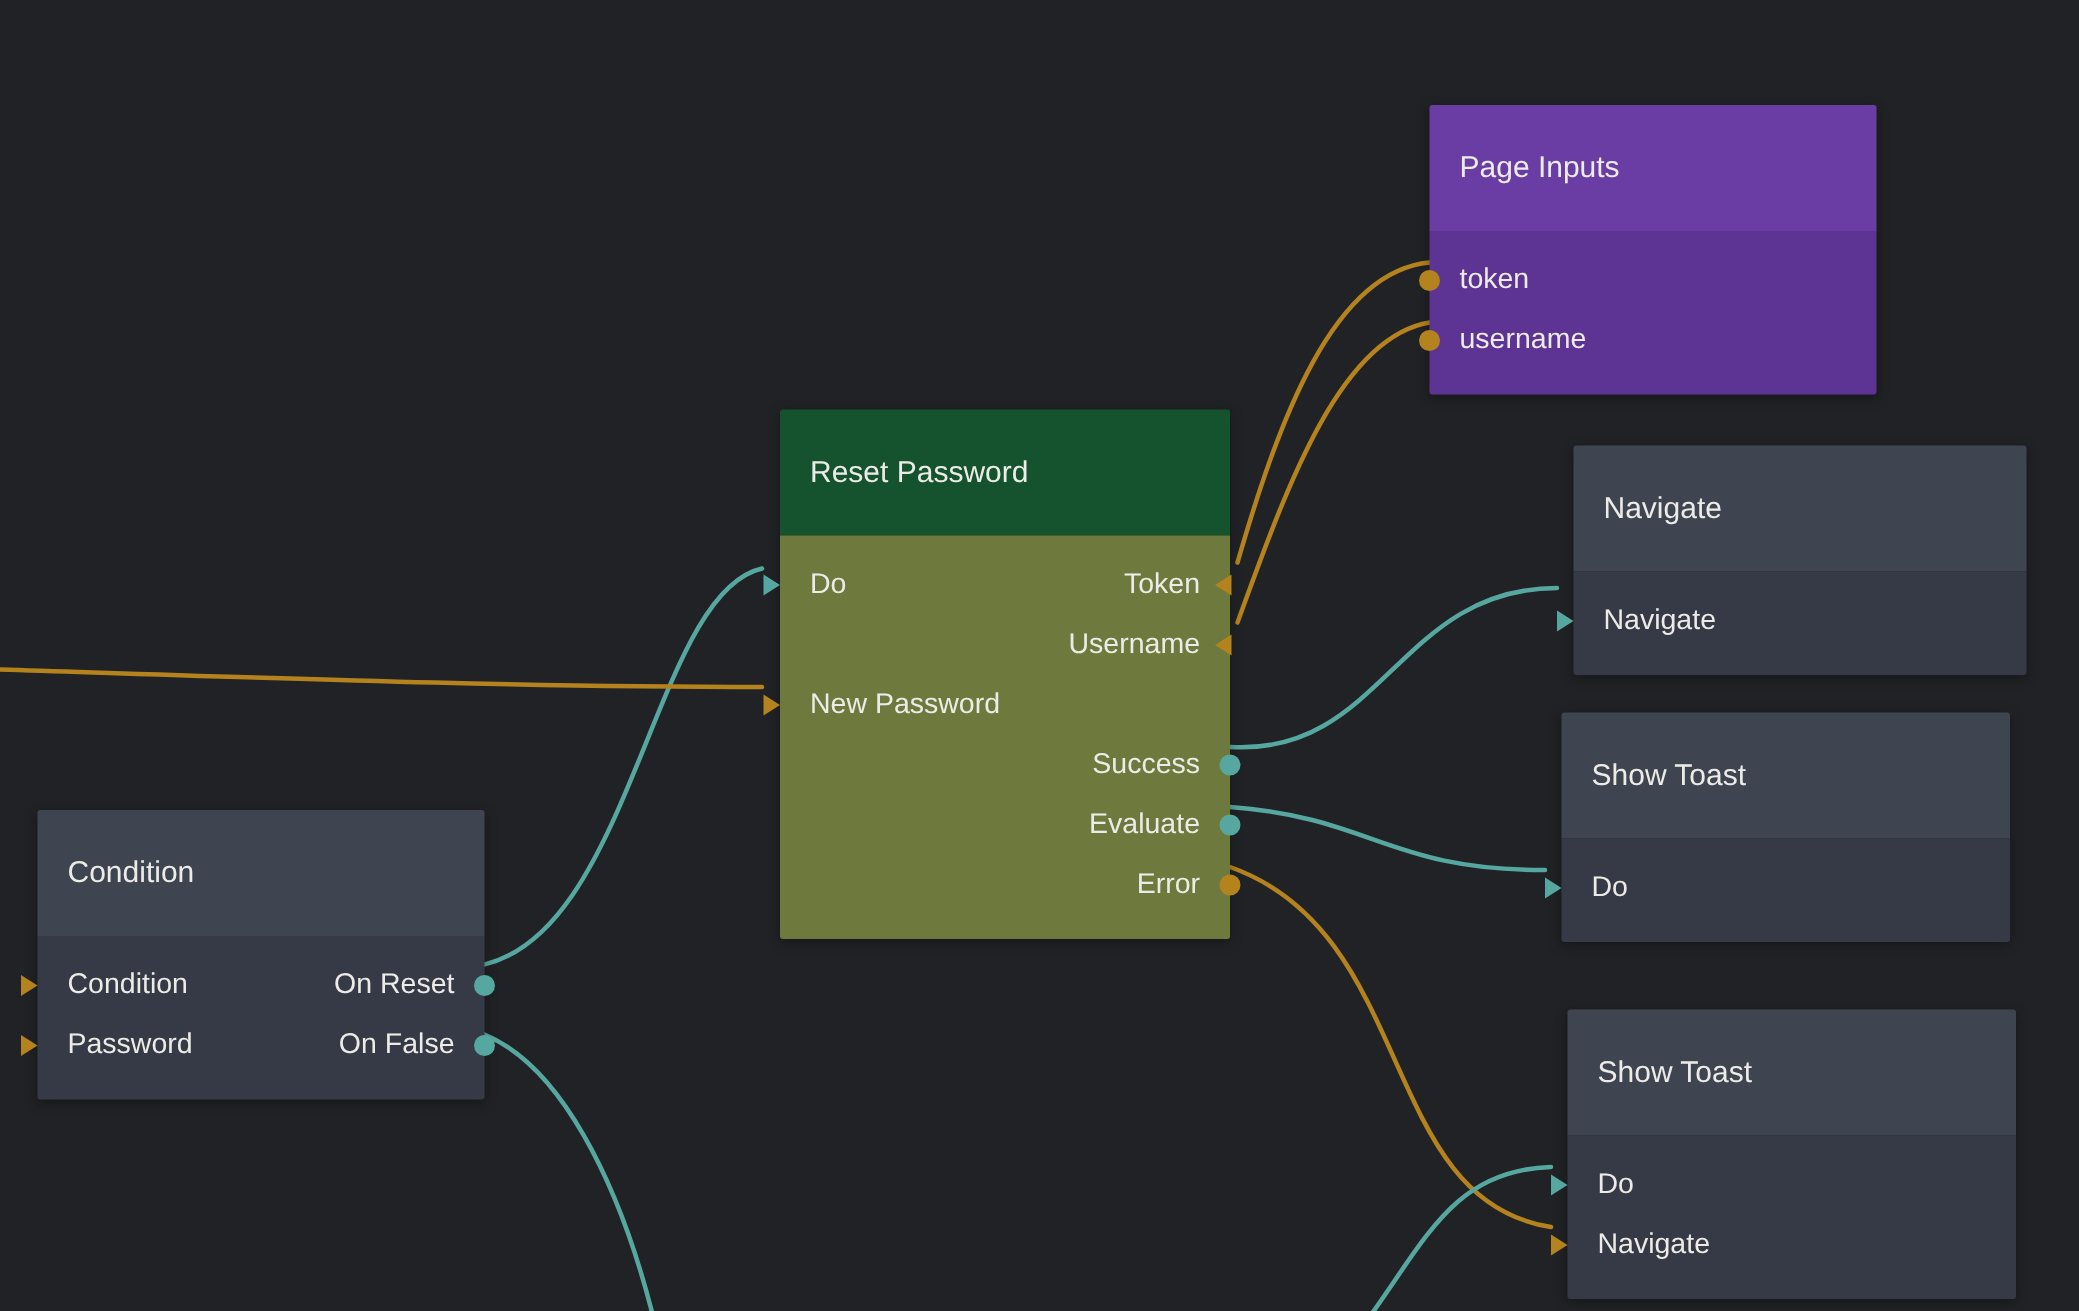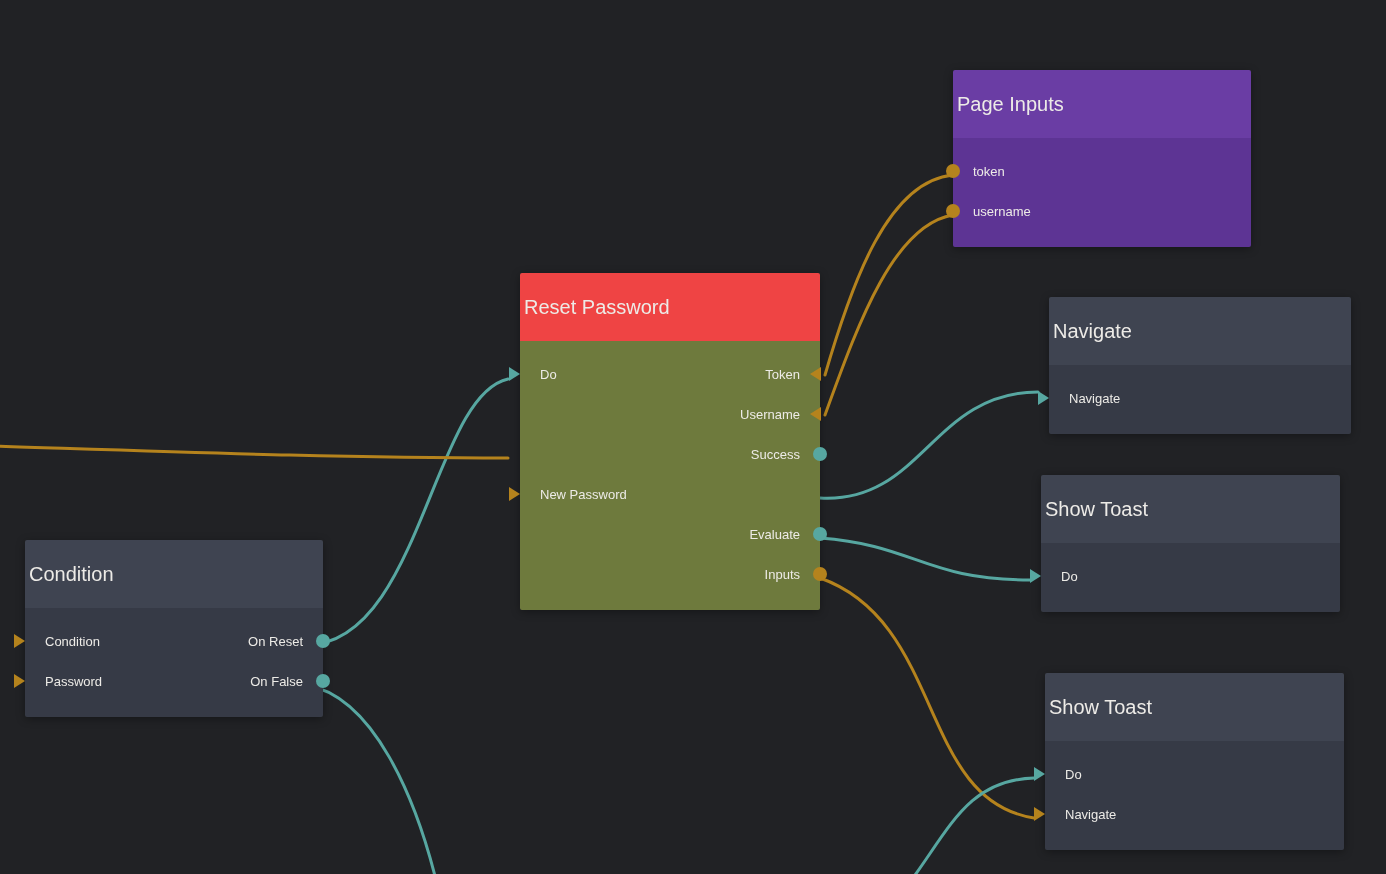--- a/index.html
+++ b/index.html
@@ -10,34 +10,34 @@
     font-family:"Liberation Sans", sans-serif;
     color:#edebe7;
   }
   .edges { position:absolute; left:0; top:0; width:1386px; height:874px; }
   .edges path { fill:none; stroke-width:3; stroke-linecap:round; }
   .edges path.teal   { stroke:#57a7a1; }
   .edges path.orange { stroke:#b5831d; }
 
   .node { position:absolute; border-radius:2px; box-shadow:0 2px 8px rgba(0,0,0,0.35); }
   .node-header {
-    height:68px; display:flex; align-items:center;
-    padding:0 4px; font-size:20px; border-radius:2px 2px 0 0;
+    height:84px; display:flex; align-items:center;
+    padding:0 20px; font-size:20px; border-radius:2px 2px 0 0;
   }
   .node-body { padding:13px 0 16px; border-radius:0 0 2px 2px; }
   .row {
     position:relative; height:40px; display:flex; align-items:center;
-    padding:0 20px; font-size:13px;
+    padding:0 20px; font-size:19px;
   }
   .lbl { white-space:nowrap; }
   .lbl.right { margin-left:auto; }
 
   .purple .node-header { background:#6a3da4; }
   .purple .node-body   { background:#5d3494; }
-  .olive  .node-header { background:#ef4444; }
+  .olive  .node-header { background:#14532d; }
   .olive  .node-body   { background:#6e7a3d; }
   .slate  .node-header { background:#3f4451; }
   .slate  .node-body   { background:#363a46; }
 
   .port { position:absolute; top:50%; }
   .dot {
     width:14px; height:14px; border-radius:50%;
     transform:translateY(-50%);
   }
   .dot.right { right:-7px; }
@@ -101,33 +101,33 @@
         <span class="port arr-r teal"></span>
         <span class="lbl">Do</span>
         <span class="lbl right">Token</span>
         <span class="port arr-l orange"></span>
       </div>
       <div class="row">
         <span class="lbl right">Username</span>
         <span class="port arr-l orange"></span>
       </div>
       <div class="row">
+        <span class="port arr-r orange"></span>
+        <span class="lbl">New Password</span>
+      </div>
+      <div class="row">
         <span class="lbl right">Success</span>
         <span class="port dot right teal"></span>
-      </div>
-      <div class="row">
-        <span class="port arr-r orange"></span>
-        <span class="lbl">New Password</span>
       </div>
       <div class="row">
         <span class="lbl right">Evaluate</span>
         <span class="port dot right teal"></span>
       </div>
       <div class="row">
-        <span class="lbl right">Inputs</span>
+        <span class="lbl right">Error</span>
         <span class="port dot right orange"></span>
       </div>
     </div>
   </div>
 
   <div class="node slate" style="left:1049px; top:287px; width:302px;margin-top:10px;">
     <div class="node-header">
       <span>Navigate</span>
     </div>
     <div class="node-body">

